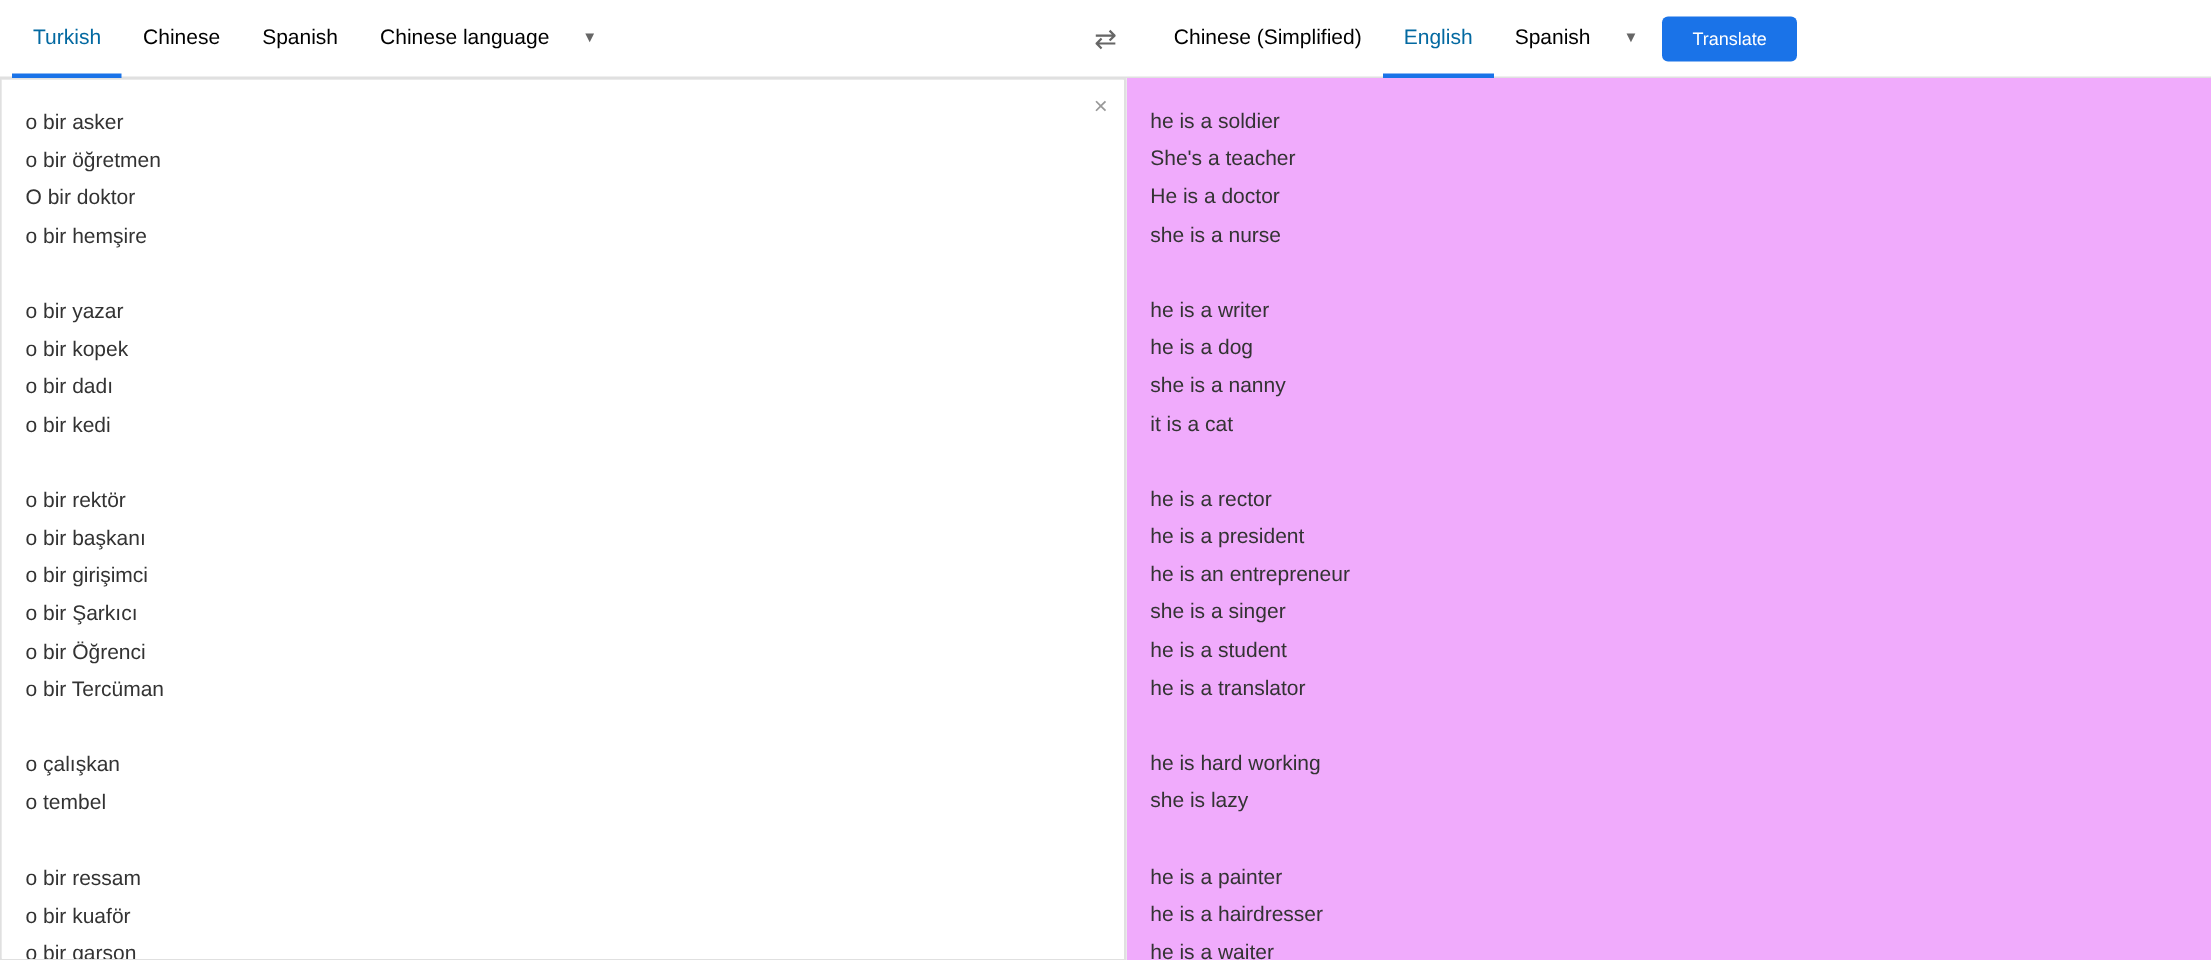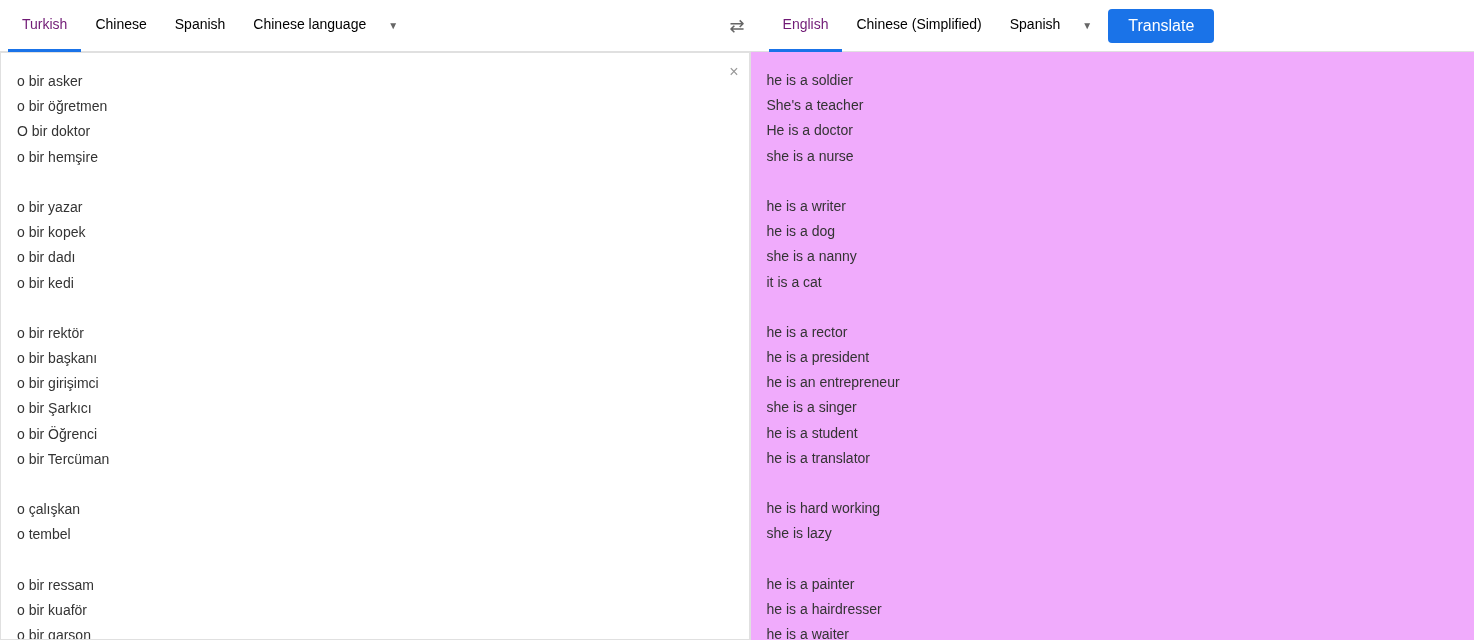--- a/index.html
+++ b/index.html
@@ -28,21 +28,21 @@
       background: none;
       border: none;
       padding: 0 14px;
       height: 52px;
       cursor: pointer;
       font-size: 14px;
       color: #000000;
       border-bottom: 3px solid transparent;
     }
     .lang-btn.active {
-      color: #701a75;
+      color: #0369a1;
       border-bottom: 3px solid #1a73e8;
       font-weight: 500;
     }
     .dropdown-btn {
       background: none;
       border: none;
       padding: 0 8px;
       height: 52px;
       cursor: pointer;
       color: #444;
@@ -62,21 +62,21 @@
       color: #666;
       font-size: 18px;
       margin: 0 8px;
     }
     .translate-btn {
       background: #1a73e8;
       color: #fff;
       border: none;
       padding: 8px 20px;
       border-radius: 4px;
-      font-size: 16px;
+      font-size: 12px;
       cursor: pointer;
       margin-left: 8px;
       font-weight: 500;
     }
 
     
     .main {
       display: flex;
       height: calc(100vh - 52px);
     }
@@ -131,22 +131,22 @@
     <button class="lang-btn">Spanish</button>
     <button class="lang-btn">Chinese language</button>
     <button class="dropdown-btn">
       <span class="dropdown-arrow">▼</span>
     </button>
   </div>
 
   <button class="swap-btn">⇄</button>
 
   <div class="toolbar-right">
+    <button class="lang-btn">Chinese (Simplified)</button>
     <button class="lang-btn active">English</button>
-    <button class="lang-btn">Chinese (Simplified)</button>
     <button class="lang-btn">Spanish</button>
     <button class="dropdown-btn">
       <span class="dropdown-arrow">▼</span>
     </button>
     <button class="translate-btn">Translate</button>
   </div>
 </div>
 
 <div class="main">
   <div class="panel">

